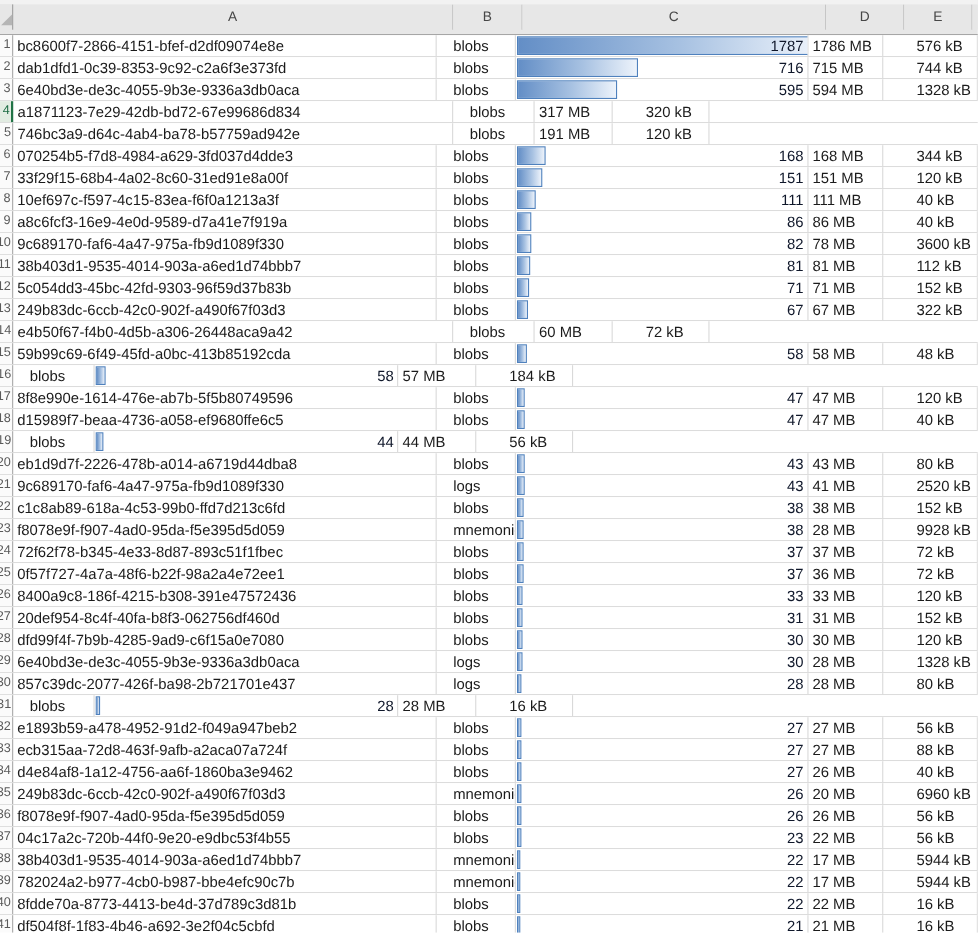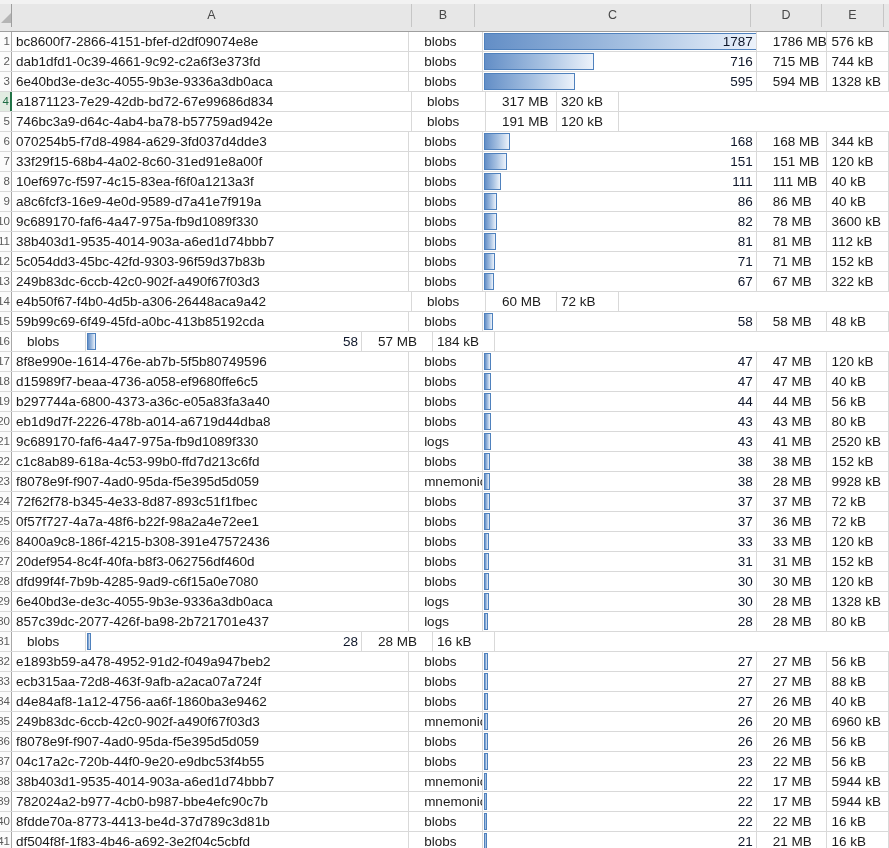--- a/index.html
+++ b/index.html
@@ -72,22 +72,22 @@
     padding-right:1px;
   }
   .cell.n.active{
     background:#e2ece2;
     border-right:2px solid var(--accent,#217346);
     color:#1c6b43;
   }
   .cell.a{width:400px;padding-left:4px;}
   .cell.b{width:63px;padding-left:4px;margin-left:11px;}
   .cell.c{width:276px;position:relative;padding:0;}
-  .cell.d{width:71px;padding-left:16px;}
-  .cell.e{width:62px;padding-left:4px;}
+  .cell.d{width:71px;padding-left:4px;}
+  .cell.e{width:62px;padding-left:4px;margin-left:26px;}
   .cell.f{flex:1;border-right:none;}
   .bar{
     position:absolute;left:1px;top:1px;height:17px;
     box-sizing:border-box;
     border:1px solid var(--bar-border,#4f81bd);
     background:linear-gradient(90deg,
        var(--bar-fill-start,#638ec6) 0%,
        var(--bar-fill-mid,#a8c2e2) 55%,
        var(--bar-fill-end,#edf3fb) 100%);
   }
@@ -123,21 +123,21 @@
     <div class="cell c">
       <span class="bar" style="width: 274px;"></span>
       <span class="barval">1787</span>
     </div>
     <div class="cell d"><span>1786 MB</span></div>
     <div class="cell e"><span>576 kB</span></div>
     <div class="cell f"></div>
   </div>
       <div class="row">
     <div class="cell n"><span>2</span></div>
-    <div class="cell a"><span>dab1dfd1-0c39-4661-9c92-c2a6f3e373fd</span></div>
+    <div class="cell a"><span>dab1dfd1-0c39-8353-9c92-c2a6f3e373fd</span></div>
     <div class="cell b"><span>blobs</span></div>
     <div class="cell c">
       <span class="bar" style="width: 110px;"></span>
       <span class="barval">716</span>
     </div>
     <div class="cell d"><span>715 MB</span></div>
     <div class="cell e"><span>744 kB</span></div>
     <div class="cell f"></div>
   </div>
       <div class="row">
@@ -314,21 +314,20 @@
     <div class="cell c">
       <span class="bar" style="width: 7px;"></span>
       <span class="barval">47</span>
     </div>
     <div class="cell d"><span>47 MB</span></div>
     <div class="cell e"><span>40 kB</span></div>
     <div class="cell f"></div>
   </div>
       <div class="row">
     <div class="cell n"><span>19</span></div>
-    <div class="cell a"><span>b297744a-6800-4373-a36c-e05a83fa3a40</span></div>
     <div class="cell b"><span>blobs</span></div>
     <div class="cell c">
       <span class="bar" style="width: 7px;"></span>
       <span class="barval">44</span>
     </div>
     <div class="cell d"><span>44 MB</span></div>
     <div class="cell e"><span>56 kB</span></div>
     <div class="cell f"></div>
   </div>
       <div class="row">

